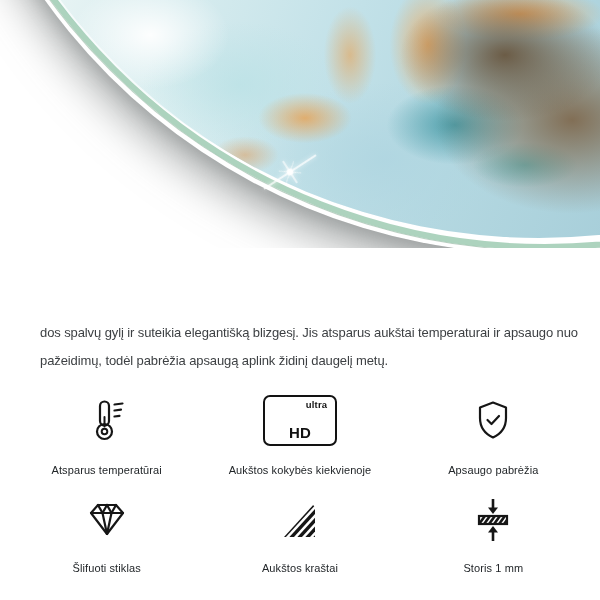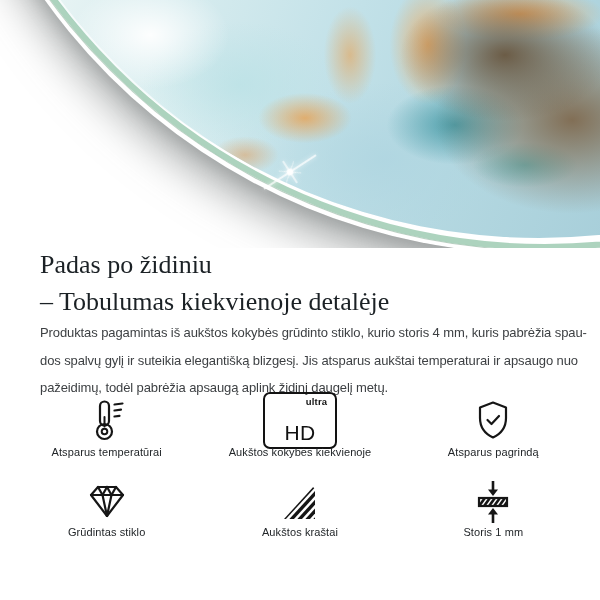--- a/index.html
+++ b/index.html
@@ -40,26 +40,26 @@
   .title span{display:block;}
   .desc{position:absolute;left:40px;top:306px;width:535px;font-size:13px;line-height:27.5px;
     color:#3d4043;letter-spacing:-0.1px;}
   .desc span{display:block;white-space:nowrap;}
 
   
   .features{position:absolute;left:10px;top:397px;width:580px;display:grid;
     grid-template-columns:1fr 1fr 1fr;row-gap:19px;}
   .feature{display:flex;flex-direction:column;align-items:center;}
   .icon-box{height:47px;display:flex;align-items:center;justify-content:center;}
-  .feature-label{margin-top:2px;font-size:11px;color:#222629;letter-spacing:.1px;}
+  .feature-label{margin-top:20px;font-size:11px;color:#222629;letter-spacing:.1px;}
   svg.glyph{stroke:#161616;fill:none;stroke-width:2.2;stroke-linecap:round;stroke-linejoin:round;}
   .uhd{border:2.5px solid #121212;border-radius:7px;padding:3px 8px 4px;text-align:center;
     line-height:1;color:#121212;}
   .uhd-top{font-size:9.5px;font-weight:700;letter-spacing:.2px;margin-left:33px;}
-  .uhd-bottom{font-size:21px;font-weight:400;margin-top:15px;letter-spacing:.2px;}
+  .uhd-bottom{font-size:15px;font-weight:700;margin-top:15px;letter-spacing:.2px;}
 </style>
 </head>
 <body>
 
 <div class="page">
 
   <div class="hero">
     <div class="glass-shadow"></div>
     <div class="glass-texture"></div>
     <div class="glass-rim"></div>
@@ -67,27 +67,22 @@
       <svg width="66" height="44" viewBox="0 0 66 44">
         <line x1="2" y1="22" x2="64" y2="22" stroke="#ffffff" stroke-width="1.4" opacity="0.9"></line>
         <line x1="33" y1="9" x2="33" y2="35" stroke="#ffffff" stroke-width="1.3" opacity="0.85"></line>
         <line x1="24" y1="15" x2="42" y2="29" stroke="#ffffff" stroke-width="1" opacity="0.6"></line>
         <line x1="24" y1="29" x2="42" y2="15" stroke="#ffffff" stroke-width="1" opacity="0.6"></line>
         <circle cx="33" cy="22" r="3.2" fill="#ffffff" opacity="0.95"></circle>
       </svg>
     </div>
   </div>
 
-  <h1 class="title">
-    <span>Padas po židiniu</span>
-    <span>– Tobulumas kiekvienoje detalėje</span>
-  </h1>
 
   <p class="desc">
-    <span>Produktas pagamintas iš aukštos kokybės grūdinto stiklo, kurio storis 4 mm, kuris pabrėžia spau-</span>
     <span>dos spalvų gylį ir suteikia elegantišką blizgesį. Jis atsparus aukštai temperaturai ir apsaugo nuo</span>
     <span>pažeidimų, todėl pabrėžia apsaugą aplink židinį daugelį metų.</span>
   </p>
 
   <div class="features">
 
     <div class="feature">
       <div class="icon-box">
         <svg class="glyph" width="44" height="46" viewBox="0 0 44 46">
           <rect x="15" y="3.5" width="9" height="24" rx="4.5"></rect>
@@ -112,37 +107,37 @@
       <div class="feature-label">Aukštos kokybės kiekvienoje</div>
     </div>
 
     <div class="feature">
       <div class="icon-box">
         <svg class="glyph" width="44" height="46" viewBox="0 0 44 46">
           <path d="M22 4.5 L35 9.5 V20 C35 29.5 29.5 36 22 39.5 C14.5 36 9 29.5 9 20 V9.5 Z"></path>
           <polyline points="16.5,22 20.5,26 28,18"></polyline>
         </svg>
       </div>
-      <div class="feature-label">Atsparus pagrindą</div>
+      <div class="feature-label">Apsaugo pabrėžia</div>
     </div>
 
     <div class="feature">
       <div class="icon-box">
         <svg class="glyph" width="44" height="46" viewBox="0 0 44 46" stroke-width="2">
           <polygon points="13,9 31,9 38,17 22,38 6,17"></polygon>
           <line x1="6" y1="17" x2="38" y2="17"></line>
           <line x1="13" y1="9" x2="17.5" y2="17"></line>
           <line x1="22" y1="9" x2="17.5" y2="17"></line>
           <line x1="22" y1="9" x2="26.5" y2="17"></line>
           <line x1="31" y1="9" x2="26.5" y2="17"></line>
           <line x1="17.5" y1="17" x2="22" y2="38"></line>
           <line x1="26.5" y1="17" x2="22" y2="38"></line>
         </svg>
       </div>
-      <div class="feature-label">Grūdintas stiklo</div>
+      <div class="feature-label">Šlifuoti stiklas</div>
     </div>
 
     <div class="feature">
       <div class="icon-box">
         <svg width="44" height="46" viewBox="0 0 44 46">
           <defs>
             <clipPath id="triClip">
                 <path d="M6 41 L37 7 L37 41 Z"></path>
               </clipPath>
           </defs>

